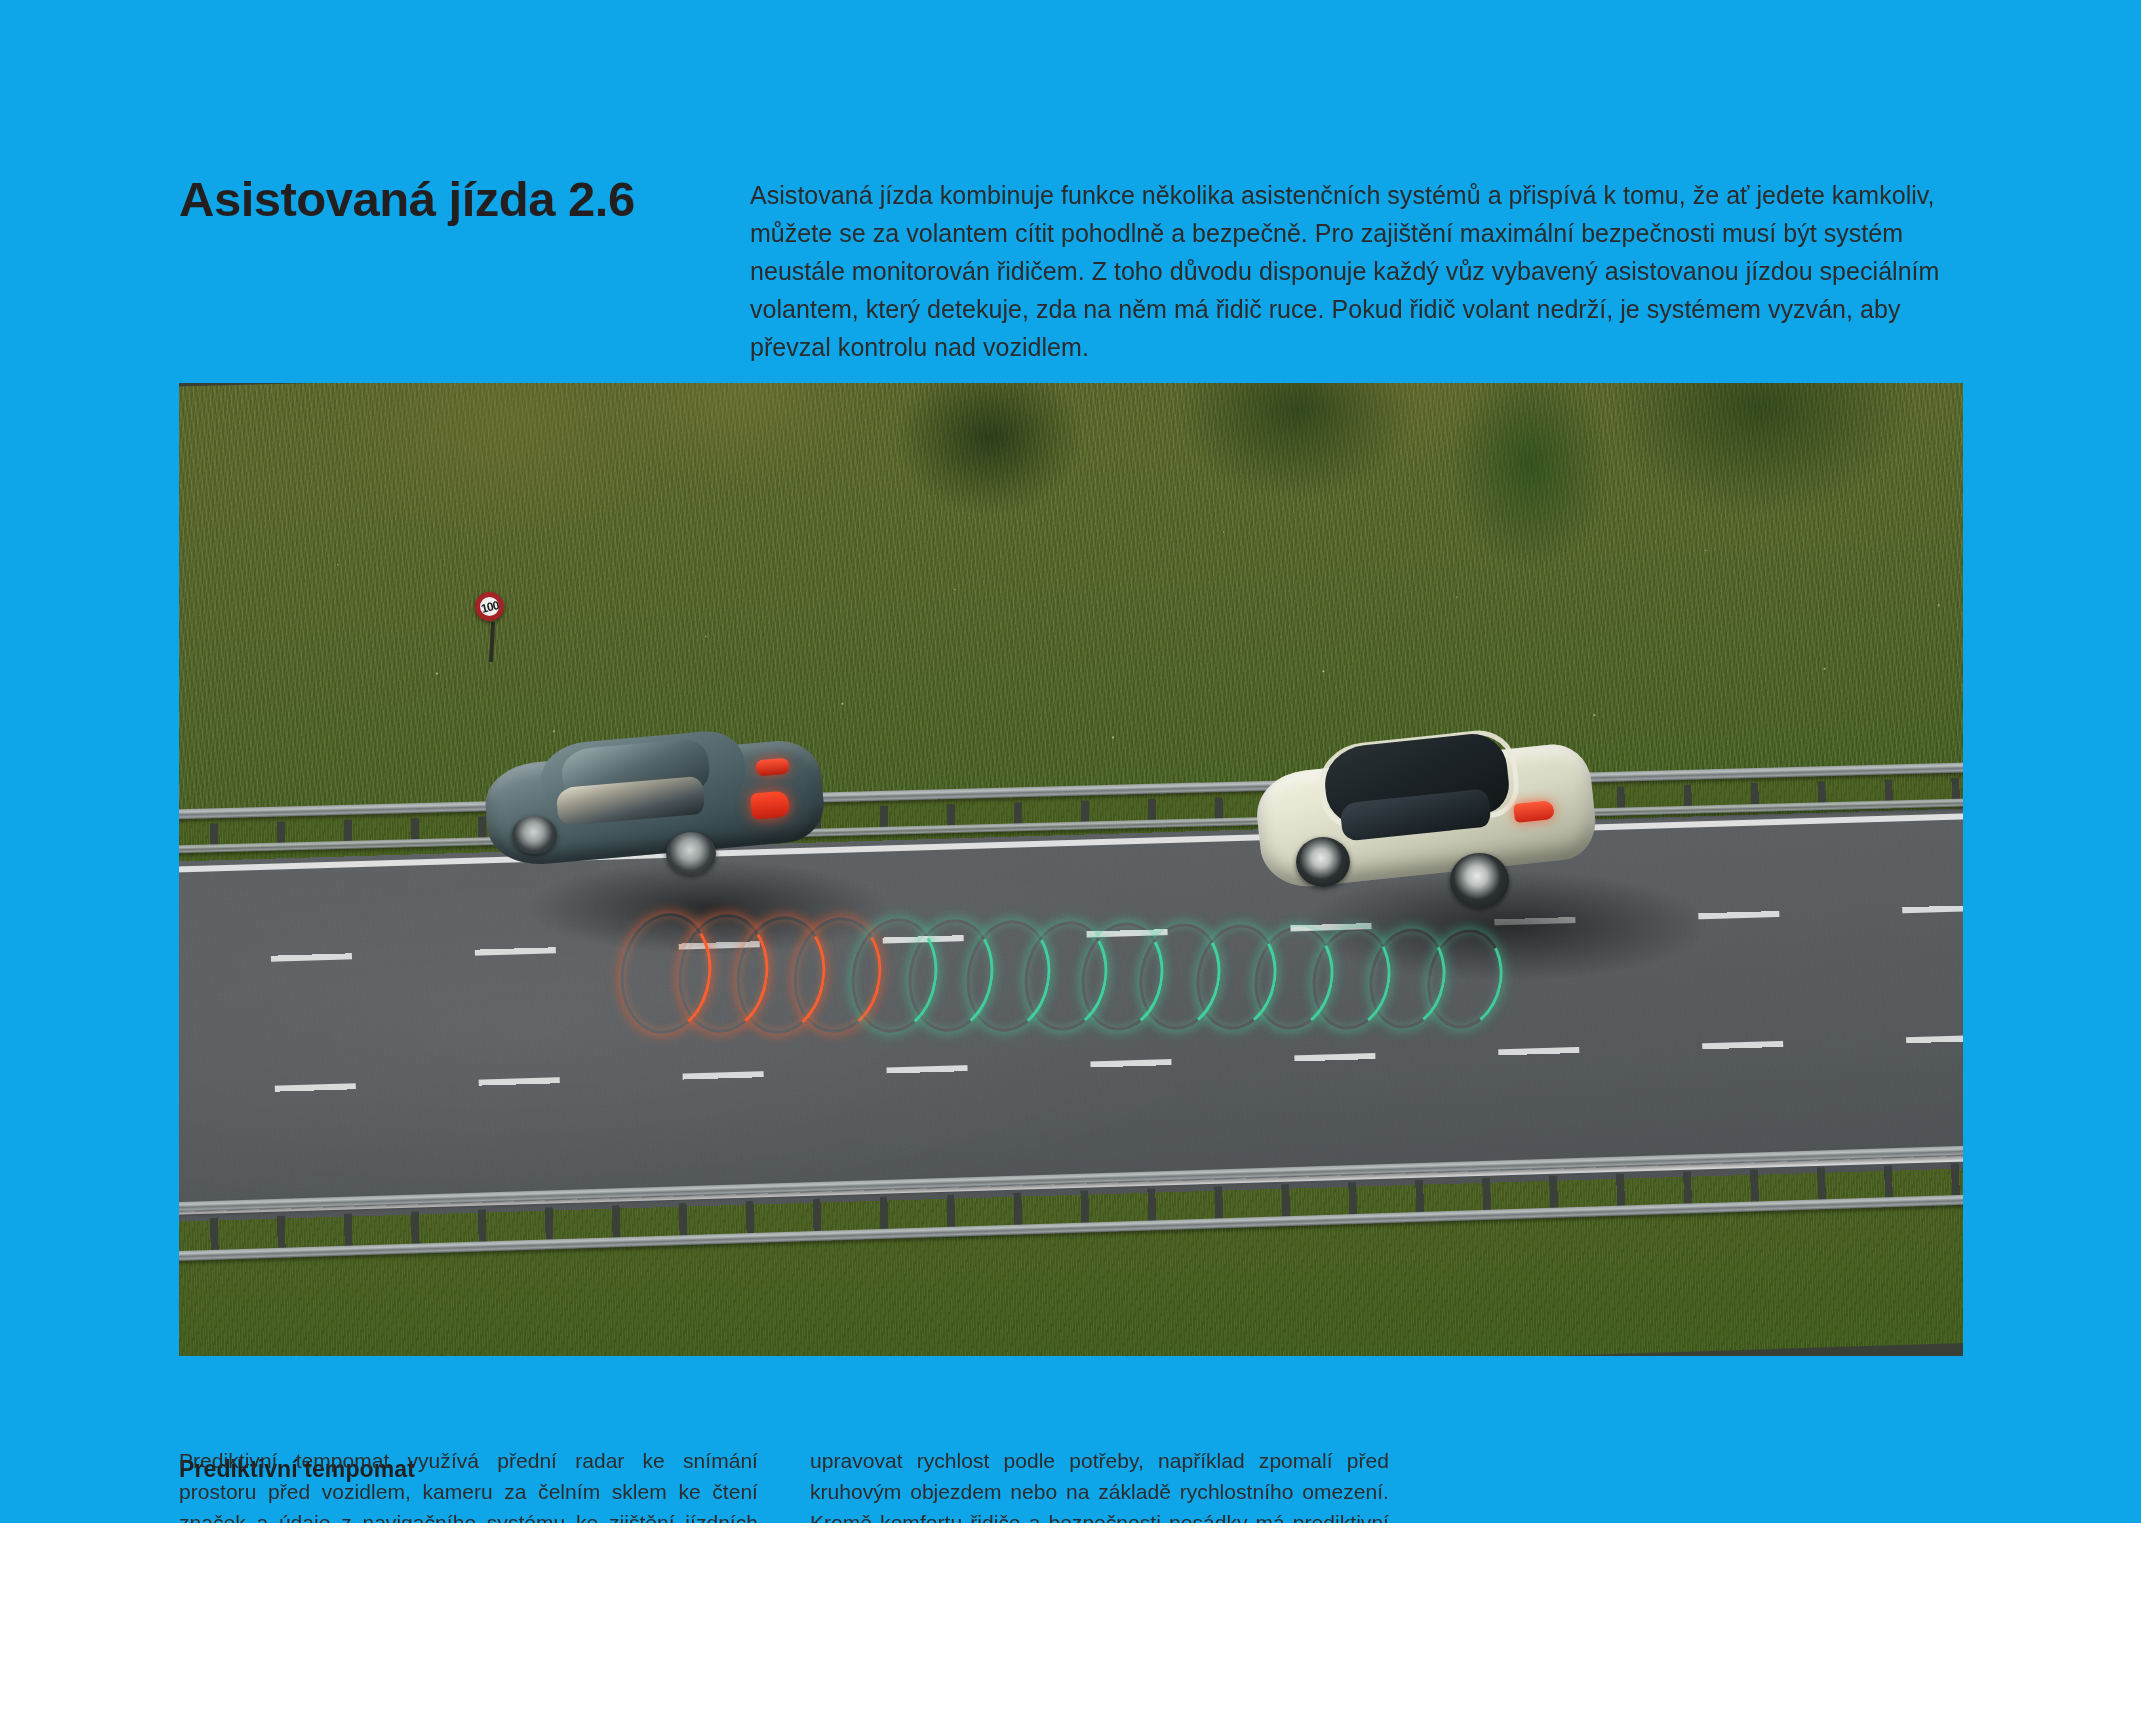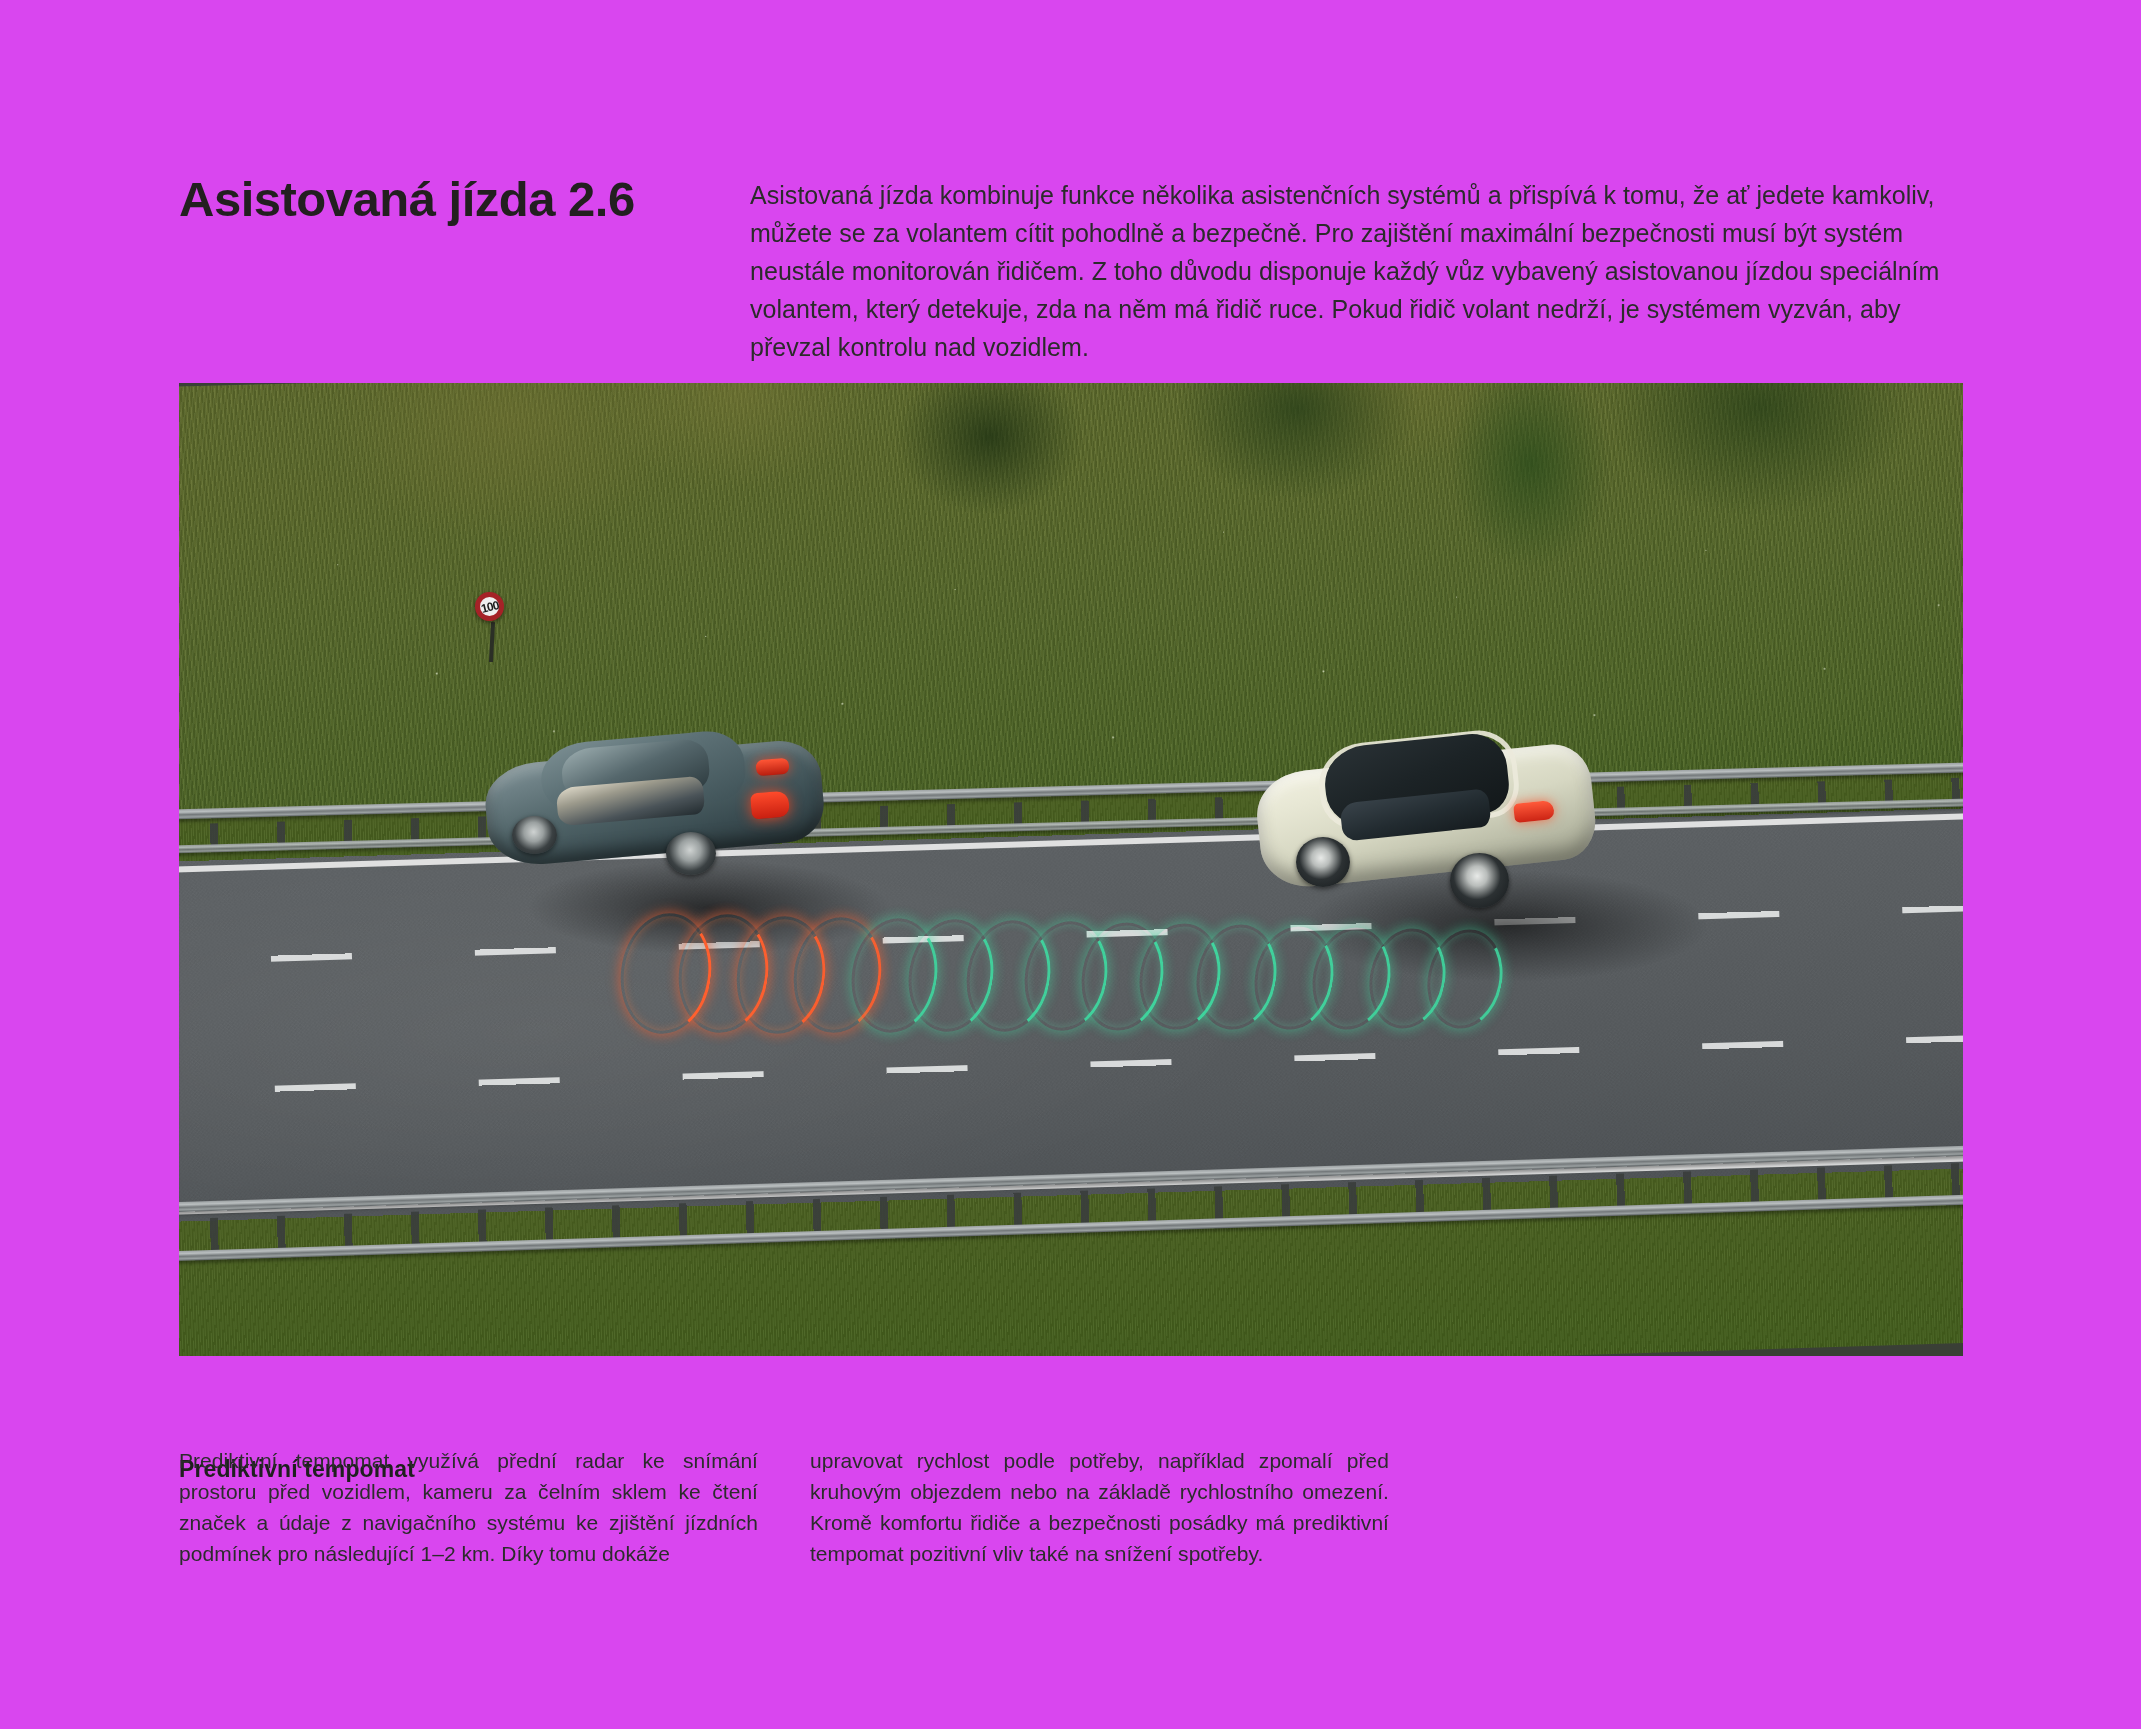--- a/index.html
+++ b/index.html
@@ -7,22 +7,22 @@
   html, body {
     width: 2142px;
     height: 1729px;
     background: #ffffff;
     font-family: "Liberation Sans", sans-serif;
   }
 
   .page {
     position: relative;
     width: 2142px;
-    height: 1729px;
-    background: #d946ef;
+    height: 1523px;
+    background: #0ea5e9;
     overflow: hidden;
     text-decoration: underline;
   }
 
   
   .header {
     position: absolute;
     left: 179px;
     top: 171px;
     width: 1784px;

